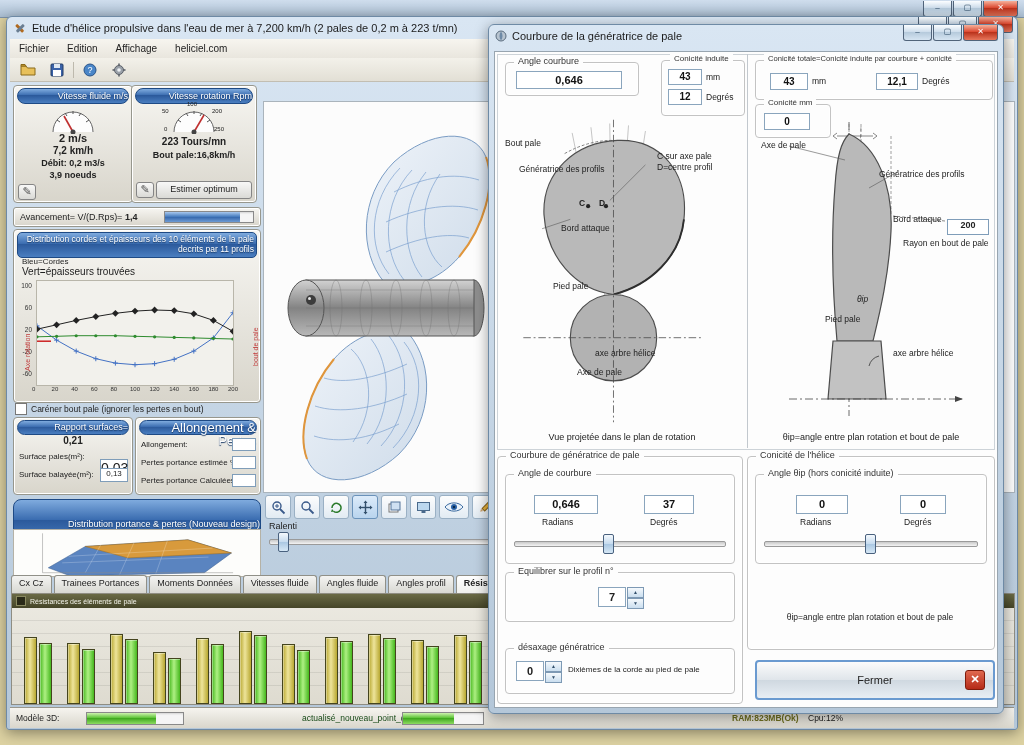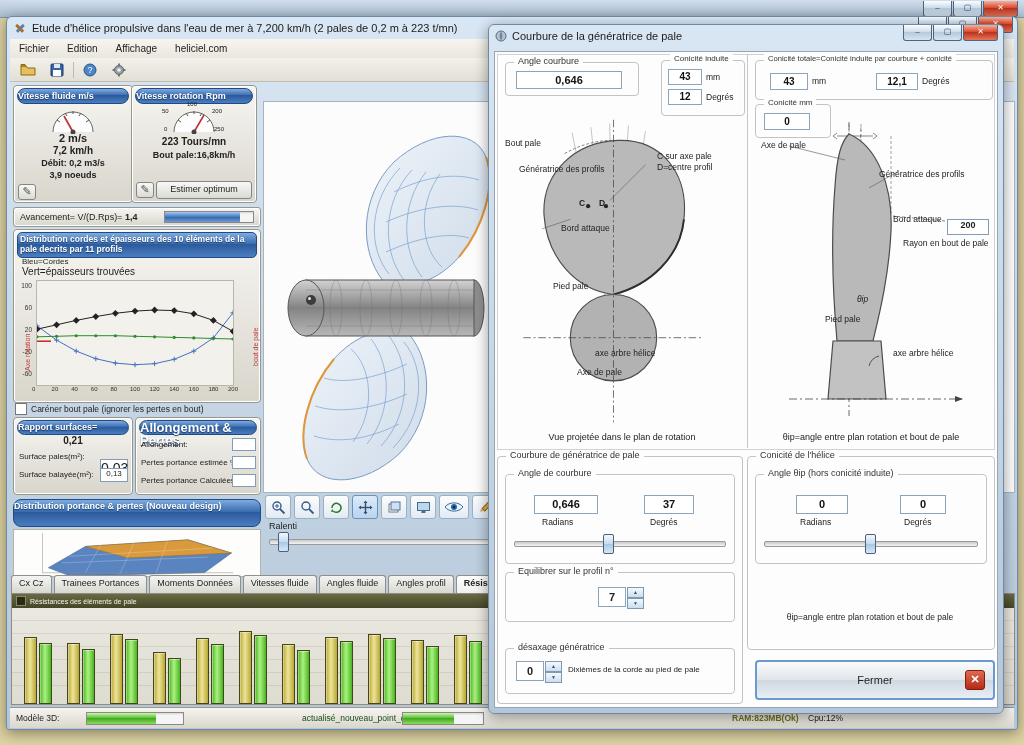--- a/index.html
+++ b/index.html
@@ -10,22 +10,22 @@
   .winframe{background:linear-gradient(#d9e6f3,#b4c7d9);border:1px solid #6e8aa5;
             border-radius:6px 6px 3px 3px;box-shadow:0 3px 14px rgba(0,0,0,.4)}
   .titlebar{position:absolute;left:0;top:0;right:0;height:22px;display:flex;align-items:center;
             gap:5px;padding:0 6px;font-size:11px;color:#1b1b1b;white-space:nowrap;overflow:hidden}
   .winbtns{position:absolute;top:0;display:flex;gap:1px}
   .wbtn{width:27px;height:15px;border:1px solid #51647a;border-top:none;border-radius:0 0 3px 3px;
         background:linear-gradient(#fbfdff,#cedeec 45%,#b3c8da 45%,#d6e5f2);
         font-size:8px;line-height:13px;text-align:center;color:#23405c}
   .wbtn.close{width:33px;background:linear-gradient(#f5b19b,#dd4a32 45%,#b62d17 45%,#e7765b);color:#fff}
   
-  .bluehdr{background:linear-gradient(#7fabde,#3a6cb0 45%,#2b599b 45%,#4a7ec0);color:#fff;font-weight:bold;
-           border:1px solid #1e4a85;border-radius:8px;text-align:left;text-shadow:0 1px 1px #173762}
+  .bluehdr{background:linear-gradient(#7fabde,#3a6cb0 45%,#2b599b 45%,#4a7ec0);color:#fff;font-weight:normal;
+           border:1px solid #1e4a85;border-radius:8px;text-align:right;text-shadow:0 1px 1px #173762}
   .panel{background:linear-gradient(#f7f6f2,#d8d5cb);border:1px solid #97978d;border-radius:4px;
          box-shadow:inset 0 0 0 1px #ffffff}
   .inset{background:#fff;border:1px solid #7f9db9}
   .btn{background:linear-gradient(#f8f8f7,#dadad6);border:1px solid #858585;border-radius:3px;
        font-size:9px;text-align:center;color:#222}
   .txtbox{background:#fff;border:1px solid #8aa5bd;text-align:center;font-size:11px;font-weight:bold;color:#111}
   .groupbox{position:absolute;border:1px solid #c3c3c3;border-radius:4px;box-shadow:inset 0 0 0 1px #fff}
   .legend{position:absolute;top:-7px;left:8px;background:#fdfdfd;padding:0 4px;font-size:9px;color:#333;white-space:nowrap}
   .l{position:absolute;font-size:8.5px;color:#222;white-space:nowrap}
   .slider-track{position:absolute;height:4px;background:linear-gradient(#c9c9c9,#f3f3f3);
@@ -274,21 +274,21 @@
   <div class="abs panel" style="left:128px;top:400px;width:124px;height:76px;overflow:hidden">
     <div class="bluehdr abs" style="left:3px;top:2px;right:3px;height:13px;font-size:13px;line-height:13px">Allongement &amp; Pertes</div>
     <span class="l" style="left:5px;top:22px;font-size:8px">Allongement:</span>
     <div class="inset abs" style="left:96px;top:20px;width:22px;height:11px"></div>
     <span class="l" style="left:5px;top:40px;font-size:8px">Pertes portance estimée %:</span>
     <div class="inset abs" style="left:96px;top:38px;width:22px;height:11px"></div>
     <span class="l" style="left:5px;top:58px;font-size:8px">Pertes portance Calculées %:</span>
     <div class="inset abs" style="left:96px;top:56px;width:22px;height:11px"></div>
   </div>
 
-  <div class="abs bluehdr" style="left:6px;top:482px;width:246px;height:26px;font-size:9px;line-height:12px;padding-top:0;border-radius:8px">Distribution portance &amp; pertes (Nouveau design)</div>
+  <div class="abs bluehdr" style="left:6px;top:482px;width:246px;height:26px;font-size:9px;line-height:12px;padding-top:18px;border-radius:8px">Distribution portance &amp; pertes (Nouveau design)</div>
   <svg class="abs" style="left:6px;top:512px;background:#fdfdfb;border:1px solid #b5b2a6" width="246" height="46" viewBox="0 0 246 56">
     <path d="M15,46 L60,20 L185,12 L238,28 L205,52 L42,56 Z" fill="#5a84c0" stroke="#3a5c8c" stroke-width="0.6"></path>
     <path d="M60,20 L185,12 L238,28 L112,34 Z" fill="#d89a3c" stroke="#9a6a1e" stroke-width="0.6"></path>
     <g stroke="#ffffff" stroke-width="0.5" opacity="0.55">
       <line x1="40" y1="32" x2="215" y2="22"></line>
         <line x1="32" y1="40" x2="210" y2="33"></line>
       <line x1="80" y1="16" x2="60" y2="52"></line>
         <line x1="120" y1="14" x2="102" y2="54"></line>
         <line x1="160" y1="13" x2="146" y2="53"></line>
     </g>

